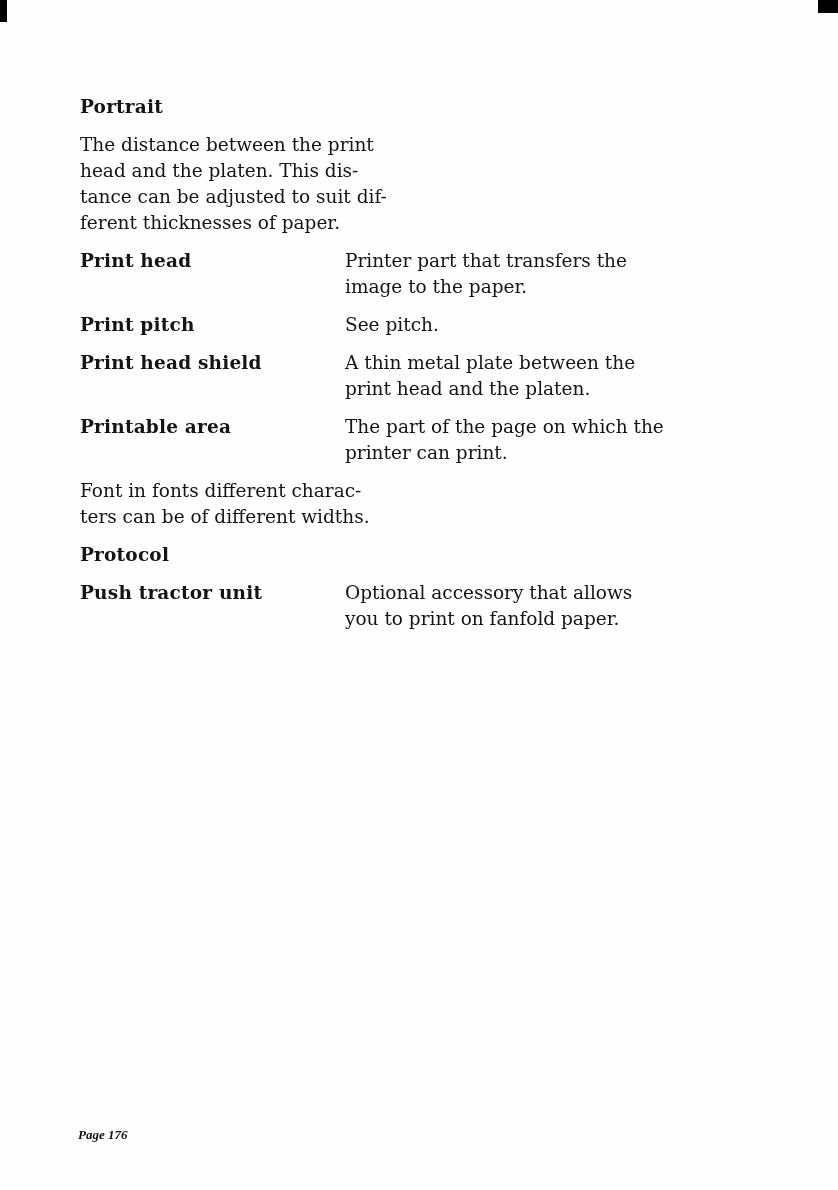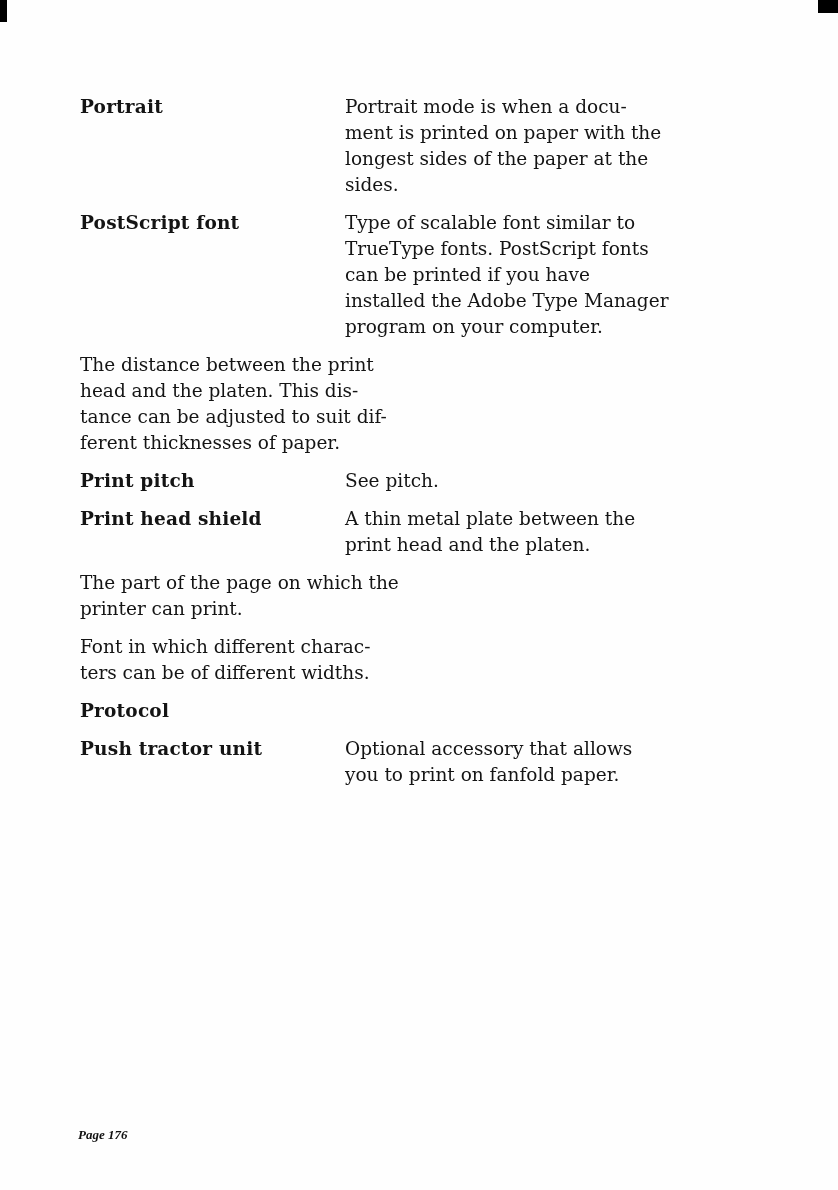--- a/index.html
+++ b/index.html
@@ -73,54 +73,48 @@
 </head>
 <body>
 
 <div class="page">
   <div class="artifact top-left"></div>
   <div class="artifact top-right"></div>
 
   <div class="glossary" id="glossary-list">
       <div class="entry">
         <div class="term">Portrait</div>
-        <div class="definition">Portrait mode is when a docu-
-ment is printed on paper with the
-longest sides of the paper at the
-sides.</div>
-      </div>
-      <div class="entry">
-        <div class="term">PostScript font</div>
-        <div class="definition">Type of scalable font similar to
-TrueType fonts. PostScript fonts
-can be printed if you have
-installed the Adobe Type Manager
-program on your computer.</div>
       </div>
       <div class="entry">
         <div class="definition">The distance between the print
 head and the platen. This dis-
 tance can be adjusted to suit dif-
 ferent thicknesses of paper.</div>
+      </div>
+      <div class="entry">
+        <div class="term">Print head</div>
+        <div class="definition">Printer part that transfers the
+image to the paper.</div>
       </div>
       <div class="entry">
         <div class="term">Print pitch</div>
         <div class="definition">See pitch.</div>
       </div>
       <div class="entry">
         <div class="term">Print head shield</div>
         <div class="definition">A thin metal plate between the
 print head and the platen.</div>
       </div>
       <div class="entry">
+        <div class="term">Printable area</div>
         <div class="definition">The part of the page on which the
 printer can print.</div>
       </div>
       <div class="entry">
-        <div class="definition">Font in which different charac-
+        <div class="definition">Font in fonts different charac-
 ters can be of different widths.</div>
       </div>
       <div class="entry">
         <div class="term">Protocol</div>
       </div>
       <div class="entry">
         <div class="term">Push tractor unit</div>
         <div class="definition">Optional accessory that allows
 you to print on fanfold paper.</div>
       </div>

